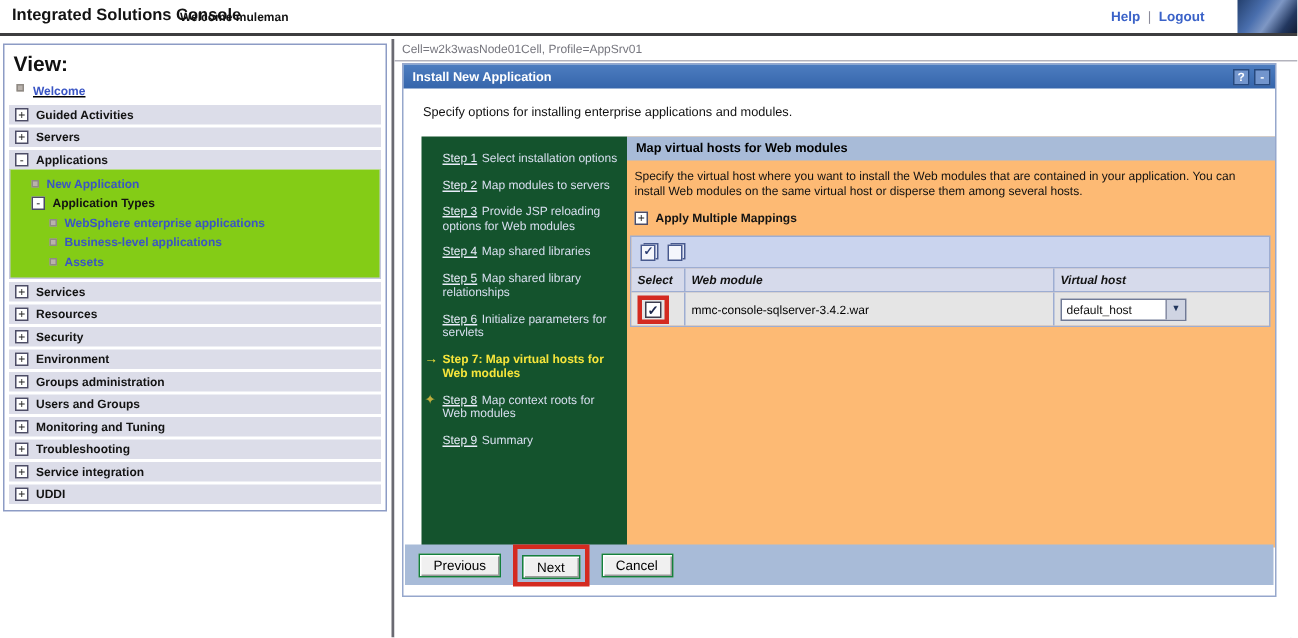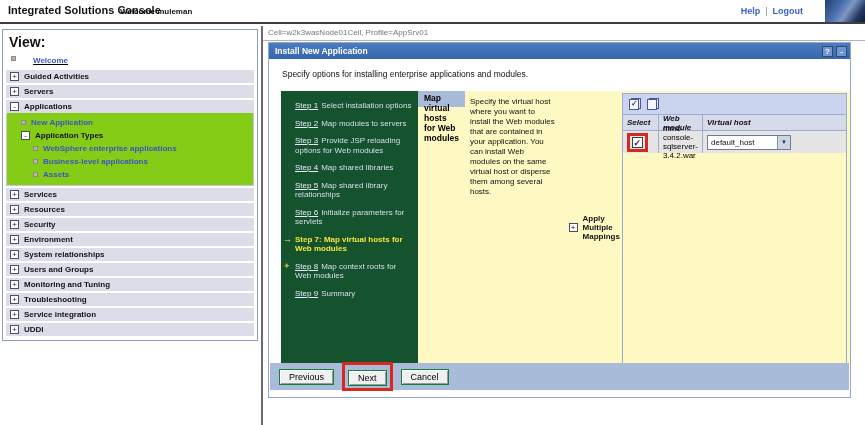--- a/index.html
+++ b/index.html
@@ -14,21 +14,21 @@
   .link-sep { color:#8b8b9b; margin:0 5px; font-weight:normal; }
   .corner-logo { position:absolute; right:0; top:0; width:40px; height:22px; background:linear-gradient(125deg,#24406e 0%,#4a6fae 35%,#7e97c4 55%,#22375f 80%,#101b33 100%); }
 
   
   .sidebar { position:absolute; left:2px; top:29px; width:256px; height:312px; border:1px solid #8d9cc5; background:#fff; }
   .view-row { display:flex; align-items:center; gap:6px; padding:4px 6px 3px 6px; }
   .view-label { font-size:14px; font-weight:bold; color:#111; }
   .fake-select { display:flex; align-items:center; width:138px; height:15px; border:1px solid #5a6a9a; background:#fff; font-size:8px; color:#111; cursor:pointer; }
   .fake-select .sel-text { flex:1; padding-left:3px; white-space:nowrap; overflow:hidden; }
   .sel-arrow { width:13px; height:100%; background:#c6cde4; border-left:1px solid #7a87b8; display:flex; align-items:center; justify-content:center; font-size:6px; color:#21355c; }
-  .welcome-item { display:flex; align-items:flex-start; gap:17px; padding:3px 0 3px 8px;text-decoration:underline; }
+  .welcome-item { display:flex; align-items:flex-start; gap:6px; padding:3px 0 3px 8px;text-decoration:underline; }
   .bullet { width:5px; height:5px; background:#b9b2ac; border:1px solid #8f8a84; display:inline-block; flex:none; }
   .side-link { font-size:8px; font-weight:bold; color:#3a55c4; text-decoration:none; cursor:pointer; }
   .section-bar { display:flex; align-items:center; gap:5px; height:13px; margin:2px 3px 0 3px; background:#dcdde9; padding-left:4px; cursor:pointer; }
   .section-bar .pm-icon { width:9px; height:9px; border:1px solid #4c4c66; background:#fff; font-size:8px; line-height:7px; text-align:center; color:#222; flex:none; }
   .section-label { font-size:8px; font-weight:bold; color:#131313; }
   .apps-expanded { margin:0 3px; border:1px solid #c6c9dd; border-top:none; background:#84cc16; padding:3px 0 4px 0; }
   .tree-item { display:flex; align-items:center; gap:5px; padding:2px 0 2px 14px; }
   .tree-item.level2 { padding-left:26px; }
   .tree-bold { font-size:8px; font-weight:bold; color:#131313; }
   .pm-icon-sm { width:9px; height:9px; border:1px solid #4c4c66; background:#fff; font-size:8px; line-height:7px; text-align:center; color:#222; flex:none; }
@@ -49,21 +49,21 @@
 
   .wizard { display:flex; margin-left:12px; height:274px; }
   .steps-panel { width:137px; flex:none; background:#14532d; padding:10px 6px 6px 14px; overflow:hidden; }
   .step { position:relative; font-size:8px; line-height:9.5px; color:#d9dff0; margin-bottom:8px; }
   .step-link { color:#e9edfa; text-decoration:underline; cursor:pointer; margin-right:3px; }
   .step.active { color:#f7e53b; font-weight:bold; }
   .step-marker { position:absolute; left:-12px; top:0; font-size:9px; line-height:9px; }
   .marker-arrow { color:#f7e53b; }
   .marker-diamond { color:#bfae3e; }
 
-  .content-col { flex:1; display:flex; flex-direction:row; background:#fef9c3; }
+  .content-col { flex:1; display:flex; flex-direction:column; background:#fdba74; }
   .section-header { height:16px; background:#a8bbd8; padding:2px 6px; font-size:8.5px; font-weight:bold; color:#000; }
   .description { margin:6px 8px 4px 5px; font-size:8px; line-height:10px; color:#111; }
   .apply-row { display:flex; align-items:center; gap:5px; margin:4px 0 5px 5px; cursor:pointer; }
   .apply-label { font-size:8px; font-weight:bold; color:#131313; }
 
   .module-table { margin:2px 3px 0 2px; border:1px solid #9dadd2; }
   .table-toolbar { height:21px; background:#cad4ee; border-bottom:1px solid #9dadd2; display:flex; align-items:center; gap:5px; padding-left:5px; }
   .tb-icon { position:relative; width:13px; height:13px; cursor:pointer; }
   .tb-icon .page { position:absolute; left:1px; top:1px; width:10px; height:11px; background:#f4f6fc; border:1px solid #47598e; }
   .tb-icon .page.back { left:3px; top:0; background:#dfe5f5; }
@@ -155,21 +155,21 @@
   <div class="section-bar">
     <span class="pm-icon">+</span>
     <span class="section-label">Security</span>
   </div>
   <div class="section-bar">
     <span class="pm-icon">+</span>
     <span class="section-label">Environment</span>
   </div>
   <div class="section-bar">
     <span class="pm-icon">+</span>
-    <span class="section-label">System relationships</span>
+    <span class="section-label">Groups administration</span>
   </div>
   <div class="section-bar">
     <span class="pm-icon">+</span>
     <span class="section-label">Users and Groups</span>
   </div>
   <div class="section-bar">
     <span class="pm-icon">+</span>
     <span class="section-label">Monitoring and Tuning</span>
   </div>
   <div class="section-bar">

